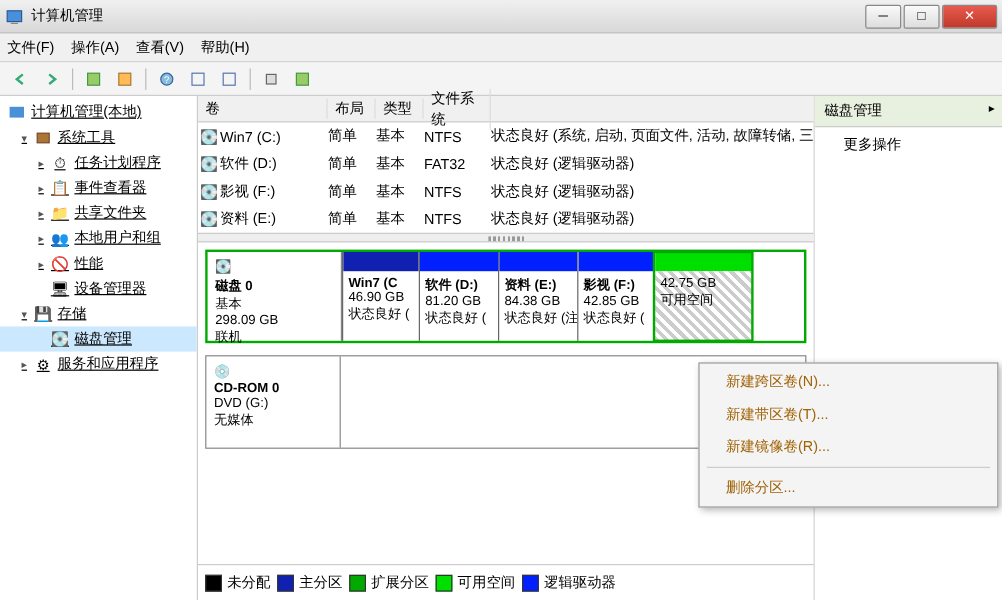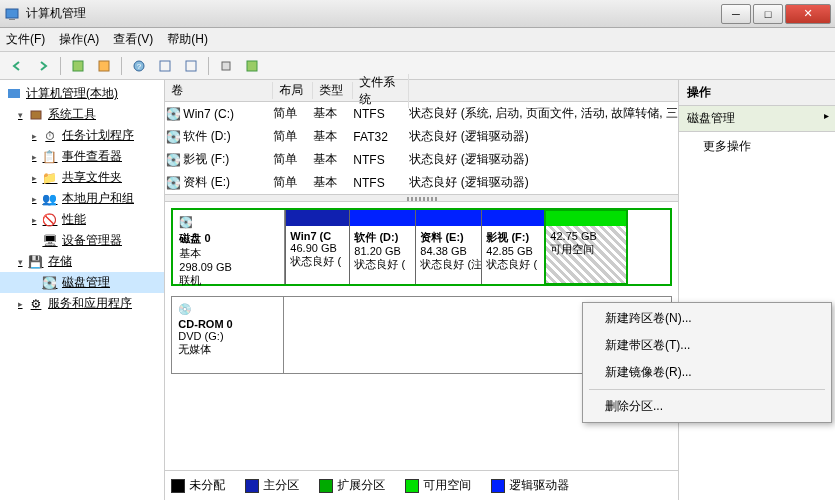--- a/index.html
+++ b/index.html
@@ -49,33 +49,33 @@
 .disk-row.sel { border: 2px solid #0a0; }
 .disk-label { width: 112px; border-right: 1px solid #888; padding: 6px; font-size: 11px; }
 .disk-label .dicon { margin-bottom: 2px; }
 .disk-parts { flex: 1; display: flex; }
 .part { border-left: 1px solid #666; display: flex; flex-direction: column; font-size: 11px; overflow: hidden; }
 .part-top { height: 16px; }
 .part-body { padding: 4px; flex:1; white-space: nowrap; }
 .part.sel { outline: 2px solid #0a0; outline-offset: -1px; }
 .hatch { background: repeating-linear-gradient(45deg,#ccc 0 3px,#fff 3px 6px); }
 
-.legend { border-top: 1px solid #ccc; padding: 6px; display: flex; gap: 20px; align-items: center; font-size: 12px; }
+.legend { border-top: 1px solid #ccc; padding: 6px; display: flex; gap: 6px; align-items: center; font-size: 12px; }
 .leg-sw { width: 14px; height: 14px; display: inline-block; vertical-align: middle; margin-right: 4px; border: 1px solid #333; }
 
 .actions { width: 168px; background: #fff; }
 .actions-header { background: #f0f0f0; padding: 4px 8px; border-bottom: 1px solid #ccc; font-weight: bold; }
 .actions-sub { background: #e8f0e0; padding: 4px 8px; border-bottom: 1px solid #ccc; position: relative; }
 .actions-sub::after { content:"▸"; position:absolute; right:6px; top:4px; font-size:10px; }
 .actions-item { padding: 6px 8px 6px 24px; cursor: pointer; }
 
 .ctx-menu { position: absolute; left: 582px; top: 302px; width: 250px; background: #f4f4f4; border: 1px solid #999; box-shadow: 2px 2px 6px rgba(0,0,0,0.3); z-index: 100; padding: 2px; }
 .ctx-item { padding: 5px 20px; cursor: pointer; }
 .ctx-item.hl { background: #d0e4f5; border: 1px solid #7ab; padding: 4px 19px; }
-.ctx-item.dis { color: #000000; }
+.ctx-item.dis { color: #a16207; }
 .ctx-sep { height: 1px; background: #ccc; margin: 3px 4px; }
 
 svg { display: block; }
 </style>
 </head>
 <body>
 
 <div class="titlebar">
   <span class="icon">
     <svg width="16" height="16">
@@ -324,21 +324,20 @@
     <div class="legend">
       <span><span class="leg-sw" style="background:#000"></span><span>未分配</span></span>
       <span><span class="leg-sw" style="background:#1020b0"></span><span>主分区</span></span>
       <span><span class="leg-sw" style="background:#0a0"></span><span>扩展分区</span></span>
       <span><span class="leg-sw" style="background:#00e000"></span><span>可用空间</span></span>
       <span><span class="leg-sw" style="background:#0020ff"></span><span>逻辑驱动器</span></span>
     </div>
   </div>
 
   <div class="actions">
-    <div class="actions-header">操作</div>
     <div class="actions-sub">磁盘管理</div>
     <div class="actions-item">更多操作</div>
   </div>
 </div>
 
 <div class="ctx-menu">
   <div class="ctx-item dis">新建跨区卷(N)...</div>
   <div class="ctx-item dis">新建带区卷(T)...</div>
   <div class="ctx-item dis">新建镜像卷(R)...</div>
   <div class="ctx-sep"></div>

